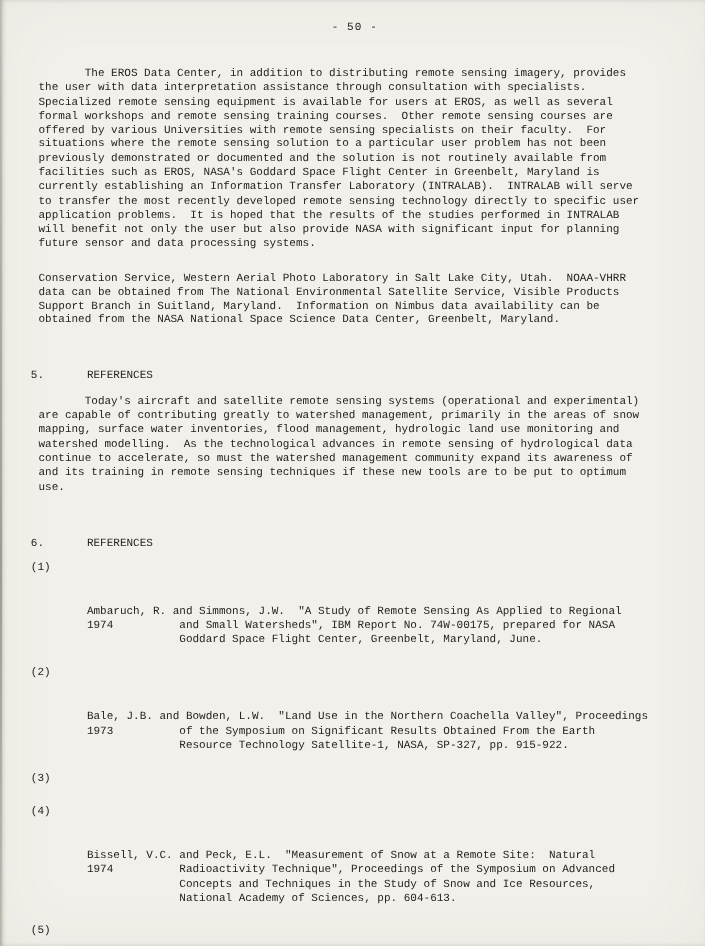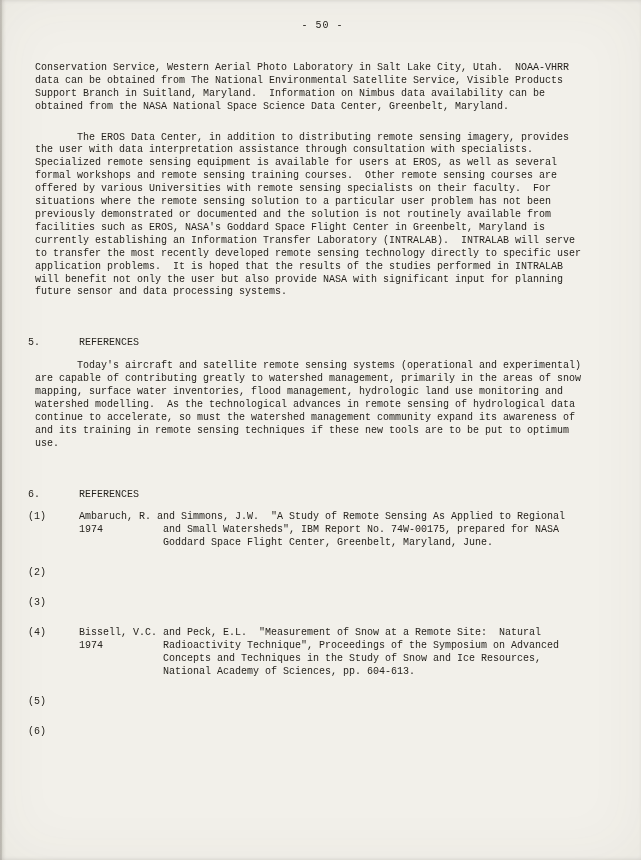--- a/index.html
+++ b/index.html
@@ -48,58 +48,59 @@
   .ref {
     display: flex;
     margin: 0 0 17px 0;
   }
   .ref .ref-num {
     width: 51px;
     flex: none;
   }
   .ref .ref-lines {
     white-space: pre;
+    margin-top: 40px;
   }
   
   .scan-edge {
     position: absolute;
     left: 0;
     top: 0;
     width: 2px;
     height: 100%;
     background: linear-gradient(180deg, rgba(70,64,54,0.10), rgba(50,45,38,0.30) 60%, rgba(70,64,54,0.12));
     pointer-events: none;
   }
 </style>
 </head>
 <body>
 
 <div class="page">
   <div class="scan-edge"></div>
 
   <div class="page-number">- 50 -</div>
 
-  <div class="para">Conservation Service, Western Aerial Photo Laboratory in Salt Lake City, Utah.  NOAA-VHRR
-data can be obtained from The National Environmental Satellite Service, Visible Products
-Support Branch in Suitland, Maryland.  Information on Nimbus data availability can be
-obtained from the NASA National Space Science Data Center, Greenbelt, Maryland.</div>
-
   <div class="para">       The EROS Data Center, in addition to distributing remote sensing imagery, provides
 the user with data interpretation assistance through consultation with specialists.
 Specialized remote sensing equipment is available for users at EROS, as well as several
 formal workshops and remote sensing training courses.  Other remote sensing courses are
 offered by various Universities with remote sensing specialists on their faculty.  For
 situations where the remote sensing solution to a particular user problem has not been
 previously demonstrated or documented and the solution is not routinely available from
 facilities such as EROS, NASA's Goddard Space Flight Center in Greenbelt, Maryland is
 currently establishing an Information Transfer Laboratory (INTRALAB).  INTRALAB will serve
 to transfer the most recently developed remote sensing technology directly to specific user
 application problems.  It is hoped that the results of the studies performed in INTRALAB
 will benefit not only the user but also provide NASA with significant input for planning
 future sensor and data processing systems.</div>
+
+  <div class="para">Conservation Service, Western Aerial Photo Laboratory in Salt Lake City, Utah.  NOAA-VHRR
+data can be obtained from The National Environmental Satellite Service, Visible Products
+Support Branch in Suitland, Maryland.  Information on Nimbus data availability can be
+obtained from the NASA National Space Science Data Center, Greenbelt, Maryland.</div>
 
   <div class="section-heading">
     <span class="sec-num">5.</span>
     <span class="sec-title">REFERENCES</span>
   </div>
 
   <div class="para">       Today's aircraft and satellite remote sensing systems (operational and experimental)
 are capable of contributing greatly to watershed management, primarily in the areas of snow
 mapping, surface water inventories, flood management, hydrologic land use monitoring and
 watershed modelling.  As the technological advances in remote sensing of hydrological data
@@ -114,20 +115,23 @@
 
   <div class="refs">
     <div class="ref">
       <span class="ref-num">(1)</span>
       <div class="ref-lines">Ambaruch, R. and Simmons, J.W.  "A Study of Remote Sensing As Applied to Regional
 1974          and Small Watersheds", IBM Report No. 74W-00175, prepared for NASA
               Goddard Space Flight Center, Greenbelt, Maryland, June.</div>
     </div>
     <div class="ref">
       <span class="ref-num">(2)</span>
+      <div class="ref-lines">Bale, J.B. and Bowden, L.W.  "Land Use in the Northern Coachella Valley", Proceedings
+1973          of the Symposium on Significant Results Obtained From the Earth
+              Resource Technology Satellite-1, NASA, SP-327, pp. 915-922.</div>
     </div>
     <div class="ref">
       <span class="ref-num">(3)</span>
     </div>
     <div class="ref">
       <span class="ref-num">(4)</span>
       <div class="ref-lines">Bissell, V.C. and Peck, E.L.  "Measurement of Snow at a Remote Site:  Natural
 1974          Radioactivity Technique", Proceedings of the Symposium on Advanced
               Concepts and Techniques in the Study of Snow and Ice Resources,
               National Academy of Sciences, pp. 604-613.</div>

